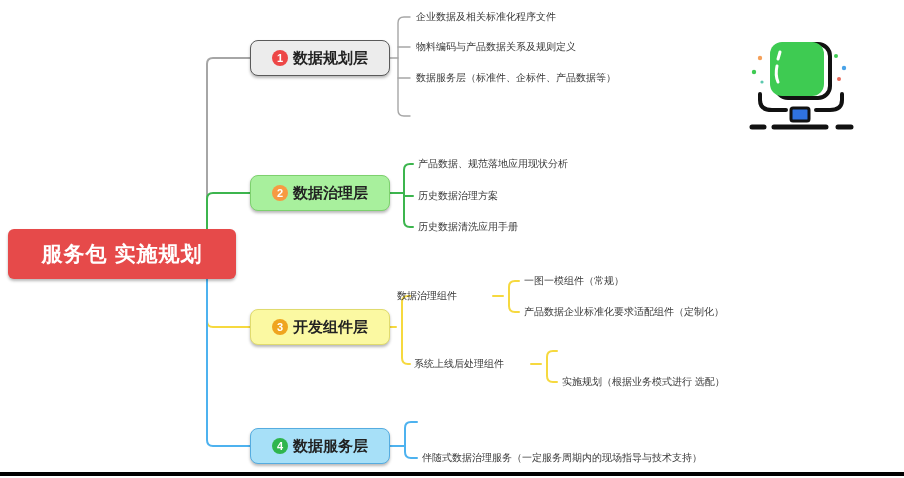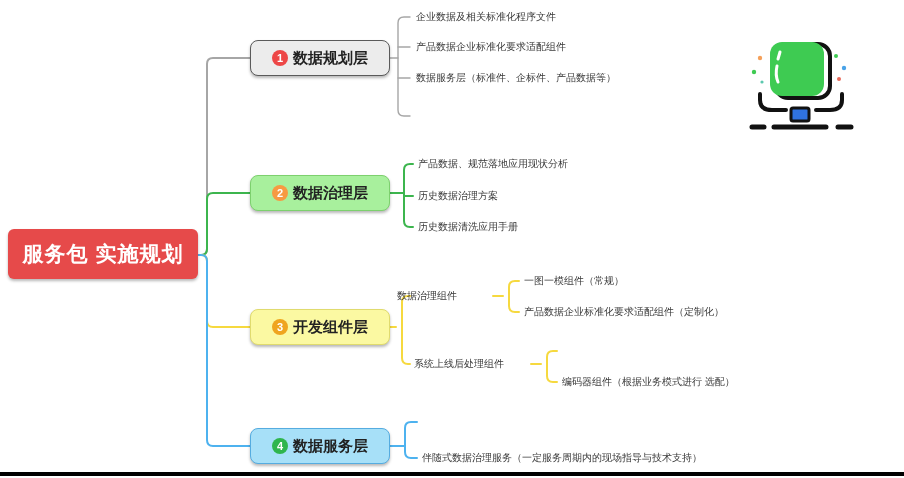--- a/index.html
+++ b/index.html
@@ -7,21 +7,21 @@
     position:relative;width:904px;height:478px;background:#ffffff;
     overflow:hidden;font-family:"Liberation Sans",sans-serif;
   }
   #connectors{position:absolute;left:0;top:0;width:904px;height:478px;}
   .node{
     position:absolute;display:flex;align-items:center;justify-content:center;
     box-sizing:border-box;border-radius:8px;
     box-shadow:0 2px 3px rgba(0,0,0,.28);
   }
   .root{
-    left:8px;top:229px;width:190px;height:50px;background:#e64a4a;border-radius:6px;
+    left:8px;top:229px;width:228px;height:50px;background:#e64a4a;border-radius:6px;
     color:#ffffff;font-size:21px;font-weight:bold;letter-spacing:1px;
   }
   .branch{left:250px;width:140px;height:36px;border:1.6px solid;font-size:15px;font-weight:bold;color:#222;}
   .b1{top:40px;background:#ececec;border-color:#5a5a5a;}
   .b2{top:175px;background:#a8f09d;border-color:#7dd06e;}
   .b3{top:309px;background:#fbf9a2;border-color:#e0db6e;}
   .b4{top:428px;background:#a7e0f8;border-color:#55ace0;}
   .badge{
     display:inline-flex;align-items:center;justify-content:center;
     width:16px;height:16px;border-radius:50%;margin-right:5px;
@@ -85,32 +85,32 @@
   <div class="node branch b3">
     <span class="badge g3">3</span>
     <span>开发组件层</span>
   </div>
   <div class="node branch b4">
     <span class="badge g4">4</span>
     <span>数据服务层</span>
   </div>
 
   <div class="leaf" style="left:416px;top:17px">企业数据及相关标准化程序文件</div>
-  <div class="leaf" style="left:416px;top:47px">产品数据企业标准化要求适配组件</div>
+  <div class="leaf" style="left:416px;top:47px">物料编码与产品数据关系及规则定义</div>
   <div class="leaf" style="left:416px;top:78px">数据服务层（标准件、企标件、产品数据等）</div>
 
   <div class="leaf" style="left:418px;top:164px">产品数据、规范落地应用现状分析</div>
   <div class="leaf" style="left:418px;top:196px">历史数据治理方案</div>
   <div class="leaf" style="left:418px;top:227px">历史数据清洗应用手册</div>
 
   <div class="leaf" style="left:397px;top:296px">数据治理组件</div>
   <div class="leaf" style="left:524px;top:281px">一图一模组件（常规）</div>
   <div class="leaf" style="left:524px;top:312px">产品数据企业标准化要求适配组件（定制化）</div>
   <div class="leaf" style="left:414px;top:364px">系统上线后处理组件</div>
-  <div class="leaf" style="left:562px;top:382px">编码器组件（根据业务模式进行 选配）</div>
+  <div class="leaf" style="left:562px;top:382px">实施规划（根据业务模式进行 选配）</div>
 
   <div class="leaf" style="left:422px;top:458px">伴随式数据治理服务（一定服务周期内的现场指导与技术支持）</div>
 
   <svg id="sticker" width="118" height="96" viewBox="0 0 118 96" xmlns="http://www.w3.org/2000/svg">
     <rect x="34" y="8" width="54" height="54" rx="12" fill="none" stroke="#111" stroke-width="4"></rect>
     <rect x="28" y="6" width="54" height="54" rx="12" fill="#3ecb52"></rect>
     <path d="M38 16 l-2 7 M35 30 q-2 9 1 16" fill="none" stroke="#fff" stroke-width="3" stroke-linecap="round"></path>
     <path d="M18 58 v6 q0 10 12 10 h14 M100 58 v6 q0 10 -12 10 h-14" fill="none" stroke="#111" stroke-width="4" stroke-linecap="round"></path>
     <rect x="49" y="72" width="18" height="13" rx="2" fill="#2f72e0" stroke="#111" stroke-width="3"></rect>
     <path d="M10 91 h12 M32 91 h52 M96 91 h13" fill="none" stroke="#111" stroke-width="5" stroke-linecap="round"></path>

